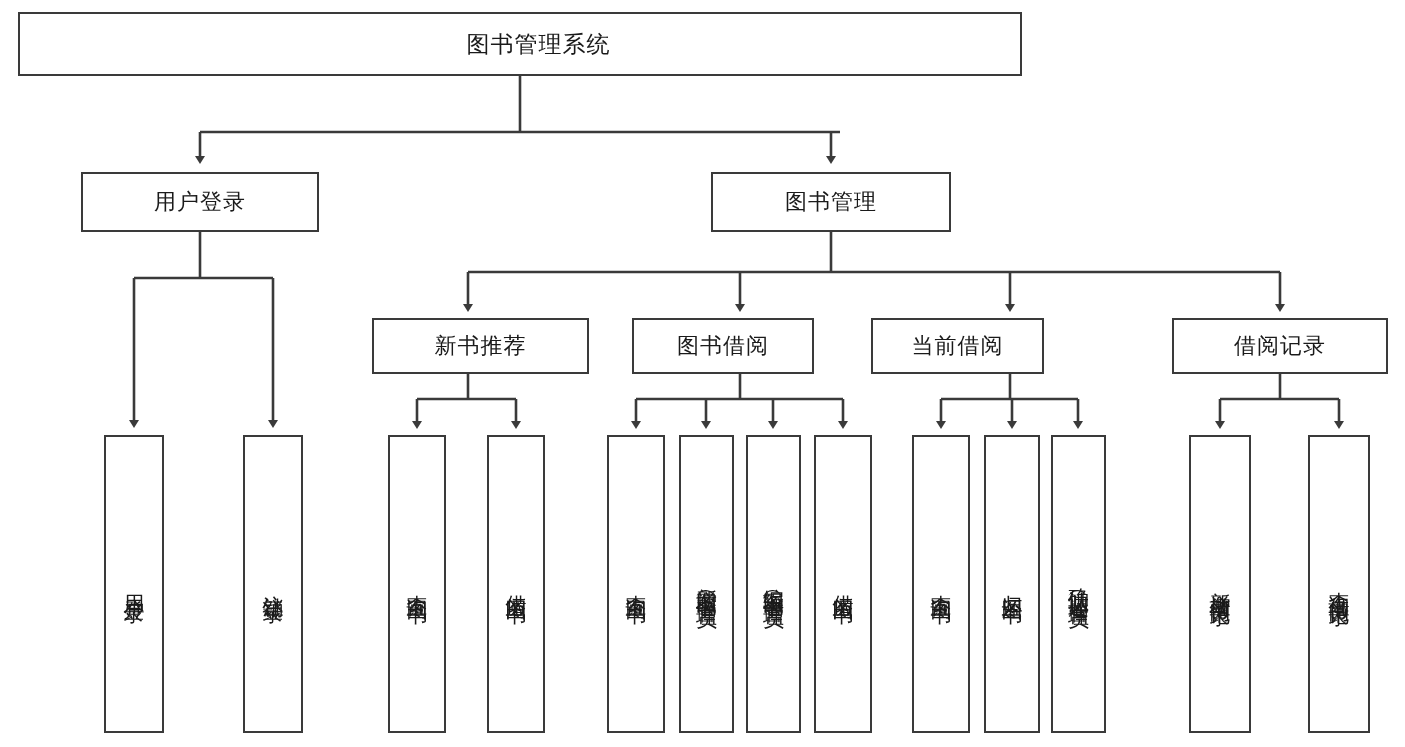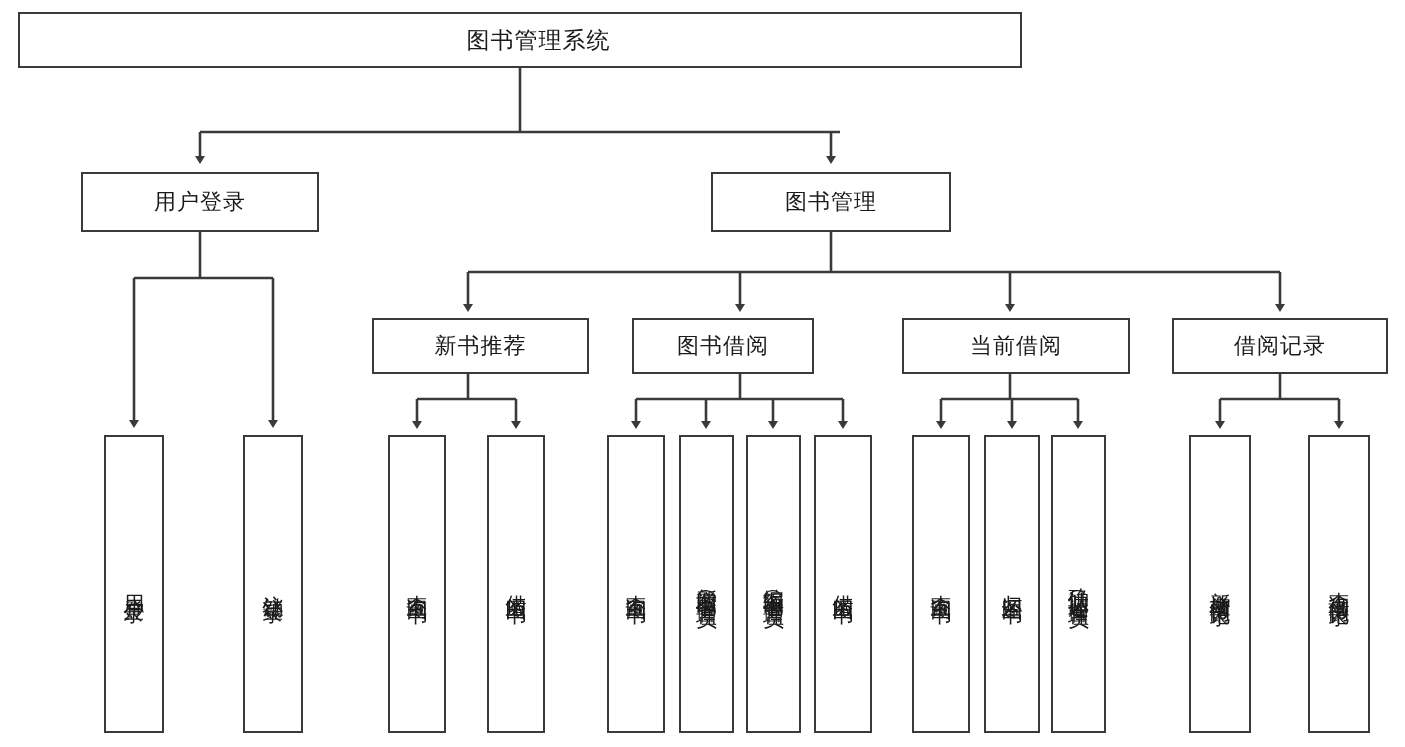--- a/index.html
+++ b/index.html
@@ -110,40 +110,40 @@
       <path d="M1012,399 L1012,425" marker-end="url(#arrow)"></path>
       <path d="M1078,399 L1078,425" marker-end="url(#arrow)"></path>
 
       <path d="M1280,374 L1280,399"></path>
       <path d="M1220,399 L1339,399"></path>
       <path d="M1220,399 L1220,425" marker-end="url(#arrow)"></path>
       <path d="M1339,399 L1339,425" marker-end="url(#arrow)"></path>
     </g>
   </svg>
 
-  <div class="node horiz" id="root-node" style="left: 18px; top: 12px; width: 1004px; height: 56px; padding-left: 37px;">
+  <div class="node horiz" id="root-node" style="left: 18px; top: 12px; width: 1004px; height: 64px; padding-left: 37px;">
     <span class="label">图书管理系统</span>
   </div>
 
   <div id="level2-layer">
       <div class="node horiz" style="left: 81px; top: 172px; width: 238px; height: 60px;">
         <span class="label">用户登录</span>
       </div>
       <div class="node horiz" style="left: 711px; top: 172px; width: 240px; height: 60px;">
         <span class="label">图书管理</span>
       </div>
     </div>
   <div id="level3-layer">
       <div class="node horiz" style="left: 372px; top: 318px; width: 217px; height: 56px;">
         <span class="label">新书推荐</span>
       </div>
       <div class="node horiz" style="left: 632px; top: 318px; width: 182px; height: 56px;">
         <span class="label">图书借阅</span>
       </div>
-      <div class="node horiz" style="left: 902px; top: 318px; width: 228px; height: 56px;">
+      <div class="node horiz" style="left: 871px; top: 318px; width: 173px; height: 56px;">
         <span class="label">当前借阅</span>
       </div>
       <div class="node horiz" style="left: 1172px; top: 318px; width: 216px; height: 56px; align-items: center;">
         <span class="label">借阅记录</span>
       </div>
     </div>
   <div id="leaf-layer">
       <div class="node vert" style="left: 104px; top: 435px; width: 60px; height: 298px;">
         <span class="label">用户登录</span>
       </div>

